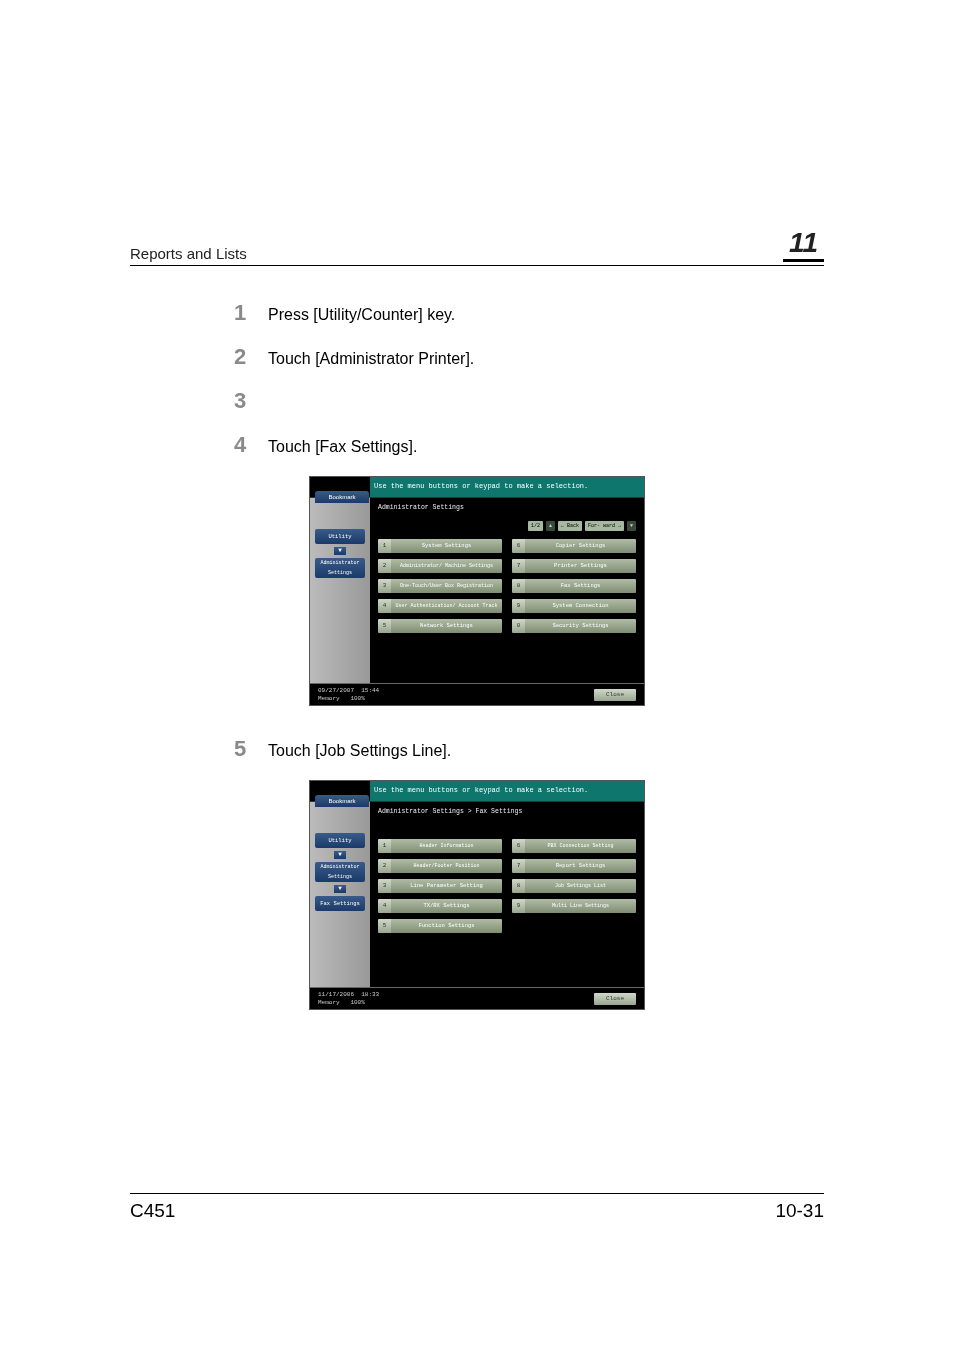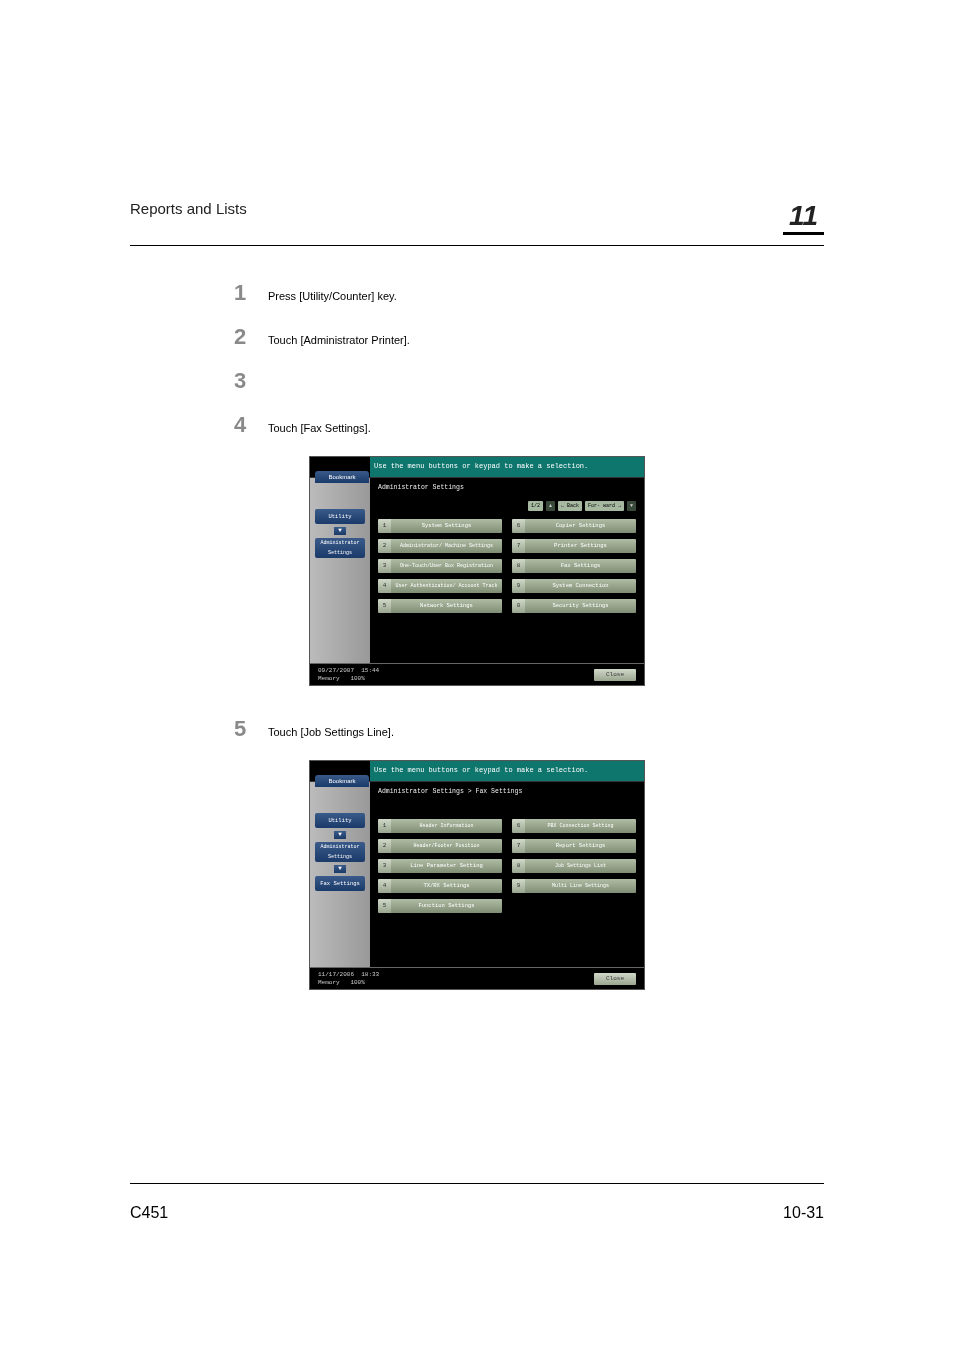--- a/index.html
+++ b/index.html
@@ -10,24 +10,25 @@
       font-family: Arial, Helvetica, sans-serif;
       color: #000;
       position: relative;
     }
     .page {
       padding: 200px 130px 0 130px;
     }
     .header-row {
       display: flex;
       justify-content: space-between;
-      align-items: flex-start;
+      align-items: flex-end;
       border-bottom: 1px solid #000;
-      padding-bottom: 10px;
+      padding-bottom: 3px;
       margin-bottom: 34px;
+      margin-top: 27px;
     }
     .header-left {
       font-size: 15px;
       color: #222;
     }
     .chapter-num {
       font-size: 28px;
       font-weight: bold;
       font-style: italic;
       color: #222;
@@ -48,21 +49,21 @@
     }
     .step-num {
       font-size: 22px;
       font-weight: bold;
       color: #8a8a8a;
       width: 34px;
       text-align: left;
       flex-shrink: 0;
     }
     .step-text {
-      font-size: 11px;
+      font-size: 16px;
       color: #000;
       padding-top: 3px;
     }
     .screenshot {
       width: 336px;
       margin: 4px auto 30px auto;
       background: #000;
       border: 1px solid #555;
       font-family: "Courier New", monospace;
       color: #fff;
@@ -215,24 +216,24 @@
       top: 0;
     }
     .ss-wrap { position: relative; width: 336px; margin: 4px auto 30px auto;}
     .bk-pos { position: absolute; top: 27px; left: 3px; z-index: 5;}
     .page-footer {
       position: absolute;
       bottom: 128px;
       left: 130px;
       right: 130px;
       border-top: 1px solid #000;
-      padding-top: 20px;
+      padding-top: 6px;
       display: flex;
       justify-content: space-between;
-      font-size: 16px;
+      font-size: 19px;
     }
   </style>
 </head>
 <body>
 
 <div class="page">
   <div class="header-row">
     <span class="header-left">Reports and Lists</span>
     <span class="chapter-num">11</span>
   </div>

